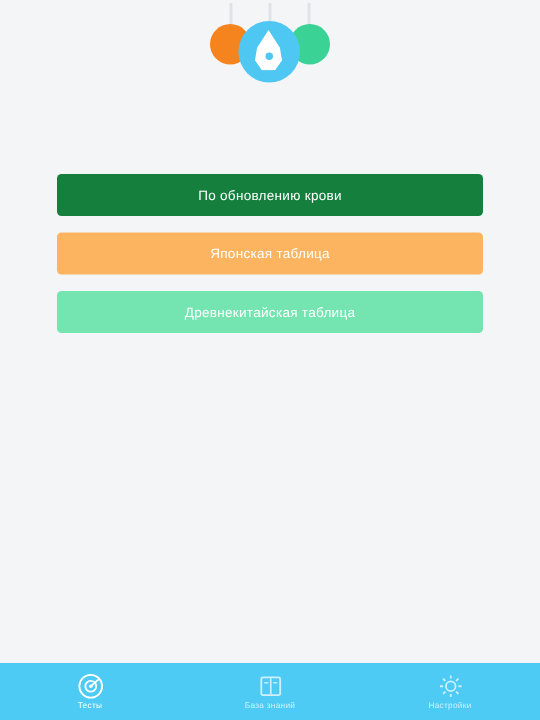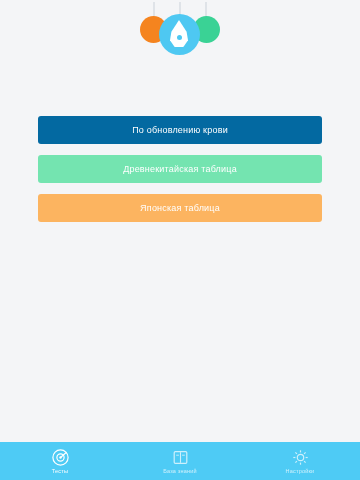--- a/index.html
+++ b/index.html
@@ -149,23 +149,23 @@
       <div class="ball orange"></div>
       <div class="ball green"></div>
       <div class="ball blue">
         <div class="inner-drop"></div>
         <div class="inner-dot"></div>
       </div>
     </div>
   </div>
 
   <div class="menu">
-    <button class="menu-btn" style="background:#0369a1">По обновлению крови</button>
+    <button class="menu-btn" style="background:#15803d">По обновлению крови</button>
+    <button class="menu-btn" style="background:#fcb460">Японская таблица</button>
     <button class="menu-btn" style="background:#74e4b0">Древнекитайская таблица</button>
-    <button class="menu-btn" style="background:#fcb460">Японская таблица</button>
   </div>
 
   <div class="spacer"></div>
 
   <div class="tabbar">
 
     <div class="tab">
       <span class="ic">
         <svg viewBox="0 0 17 17" width="17" height="17">
           <circle cx="8.5" cy="8.5" r="7.6" fill="none" stroke="#ffffff" stroke-width="1.2"></circle>

